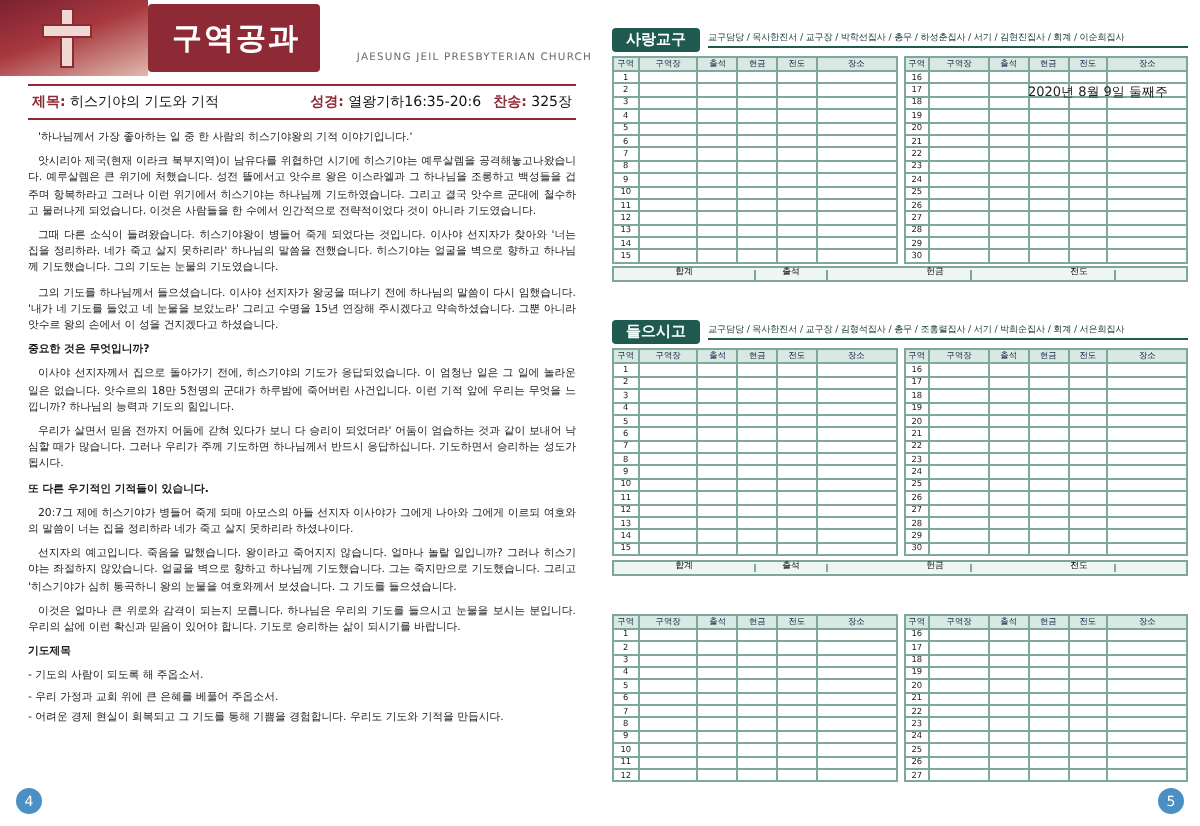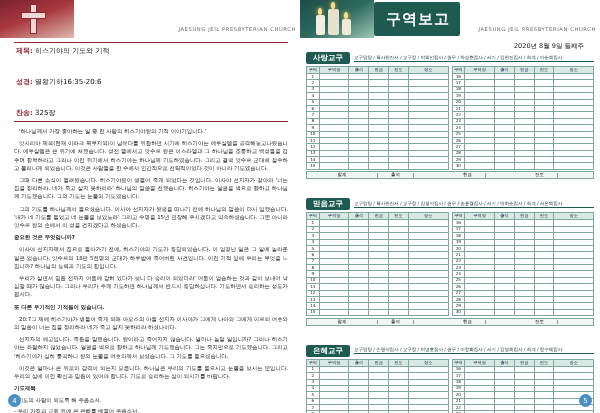--- a/index.html
+++ b/index.html
@@ -101,26 +101,25 @@
   .family-worship {
     font-size: 7.5px;
     color: #111;
     margin: 3px 0 4px 2px;
   }
   .meta-box {
     border-top: 1.2px solid #8e2a36;
     border-bottom: 1.2px solid #8e2a36;
     padding: 3px 2px;
     display: flex;
-    align-items: flex-start;
-    gap: 21px;
+    align-items: flex-end;
+    gap: 6px;
     font-size: 7px;
     color: #111;
     margin-bottom: 5px;
-    flex-direction: column;
   }
   .meta-box .lbl { font-weight: bold; color: #8e2a36; }
   .meta-box .seg { white-space: nowrap; }
   .meta-box .seg.grow { flex: 1; }
 
   .body-text {
     font-size: 5.4px;
     line-height: 1.52;
     color: #1a1a1a;
     text-align: justify;
@@ -224,20 +223,23 @@
 <body>
 
 <div class="page">
 
   <div class="half left">
 
     <div class="banner">
       <div class="art art-left">
         <div class="cross-v"></div>
         <div class="cross-h"></div>
+      </div>
+      <div class="titlebox tb-left">
+        <span class="ko">구역공과</span>
       </div>
       <div class="churchline">JAESUNG JEIL PRESBYTERIAN CHURCH</div>
     </div>
 
     <div class="sermon-wrap">
 
       <div class="meta-box">
         <span class="seg grow">
           <span class="lbl">제목:</span>
           <span>히스기야의 기도와 기적</span>
@@ -269,34 +271,20 @@
         <p class="tight">- 우리 가정과 교회 위에 큰 은혜를 베풀어 주옵소서.</p>
         <p class="tight">- 어려운 경제 현실이 회복되고 그 기도를 통해 기쁨을 경험합니다. 우리도 기도와 기적을 만듭시다.</p>
       </div>
     </div>
 
     <div class="pagenum left">4</div>
   </div>
 
   <div class="half right">
 
-    <div class="banner">
-      <div class="art art-right">
-        <div class="candle c1"></div>
-        <div class="candle c2"></div>
-        <div class="candle c3"></div>
-        <div class="flame f1"></div>
-        <div class="flame f2"></div>
-        <div class="flame f3"></div>
-      </div>
-      <div class="titlebox tb-right">
-        <span class="ko">구역보고</span>
-      </div>
-      <div class="churchline">JAESUNG JEIL PRESBYTERIAN CHURCH</div>
-    </div>
 
     <div class="date-line">2020년 8월 9일 둘째주</div>
 
     <div class="districts" style="margin-top:10px;">
 
       <div class="district">
         <div class="dhead">
           <span class="dname">사랑교구</span>
           <span class="dleaders">교구담당 / 목사한진서 / 교구장 / 박학선집사 / 총무 / 하성춘집사 / 서기 / 김현진집사 / 회계 / 이순희집사</span>
         </div>
@@ -592,21 +580,21 @@
             <div></div>
             <div>헌금</div>
             <div></div>
             <div>전도</div>
             <div></div>
           </div>
       </div>
 
       <div class="district">
         <div class="dhead">
-          <span class="dname">믿음교구</span>
+          <span class="dname">들으시고</span>
           <span class="dleaders">교구담당 / 목사한진서 / 교구장 / 김형석집사 / 총무 / 조홍렬집사 / 서기 / 박희순집사 / 회계 / 서은희집사</span>
         </div>
         <div class="twocol">
           <table class="roster">
             <colgroup>
                 <col class="c-no">
                 <col class="c-name">
                 <col class="c-att">
                 <col class="c-off">
                 <col class="c-tr">
@@ -893,24 +881,20 @@
             <div>출석</div>
             <div></div>
             <div>헌금</div>
             <div></div>
             <div>전도</div>
             <div></div>
           </div>
       </div>
 
       <div class="district">
-        <div class="dhead">
-          <span class="dname">은혜교구</span>
-          <span class="dleaders">교구담당 / 손명석집사 / 교구장 / 박영호집사 / 총무 / 이정화집사 / 서기 / 김영희집사 / 회계 / 정수혜집사</span>
-        </div>
         <div class="twocol">
           <table class="roster">
             <colgroup>
                 <col class="c-no">
                 <col class="c-name">
                 <col class="c-att">
                 <col class="c-off">
                 <col class="c-tr">
                 <col class="c-place">
               </colgroup>

